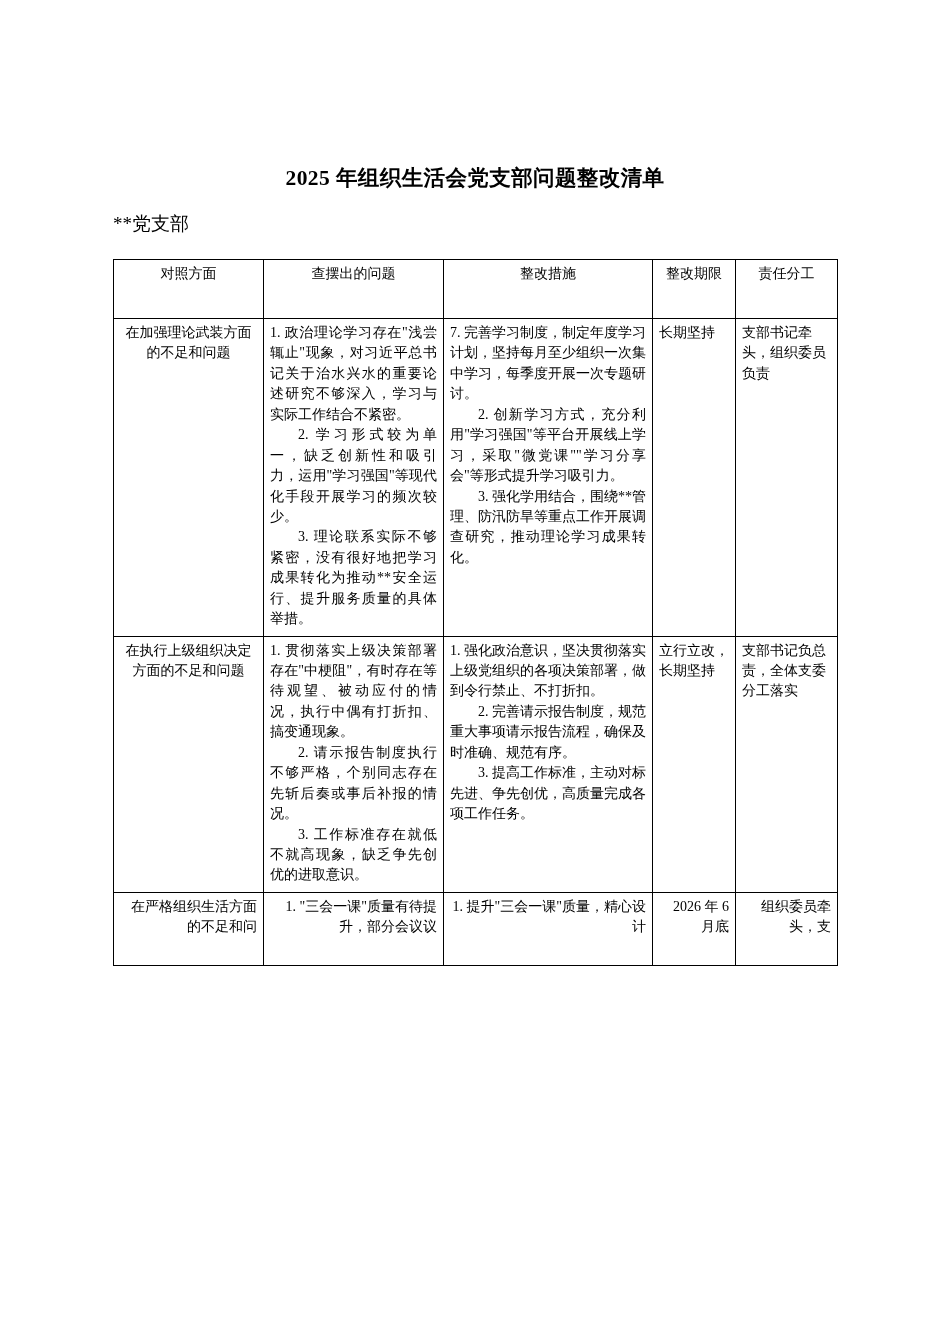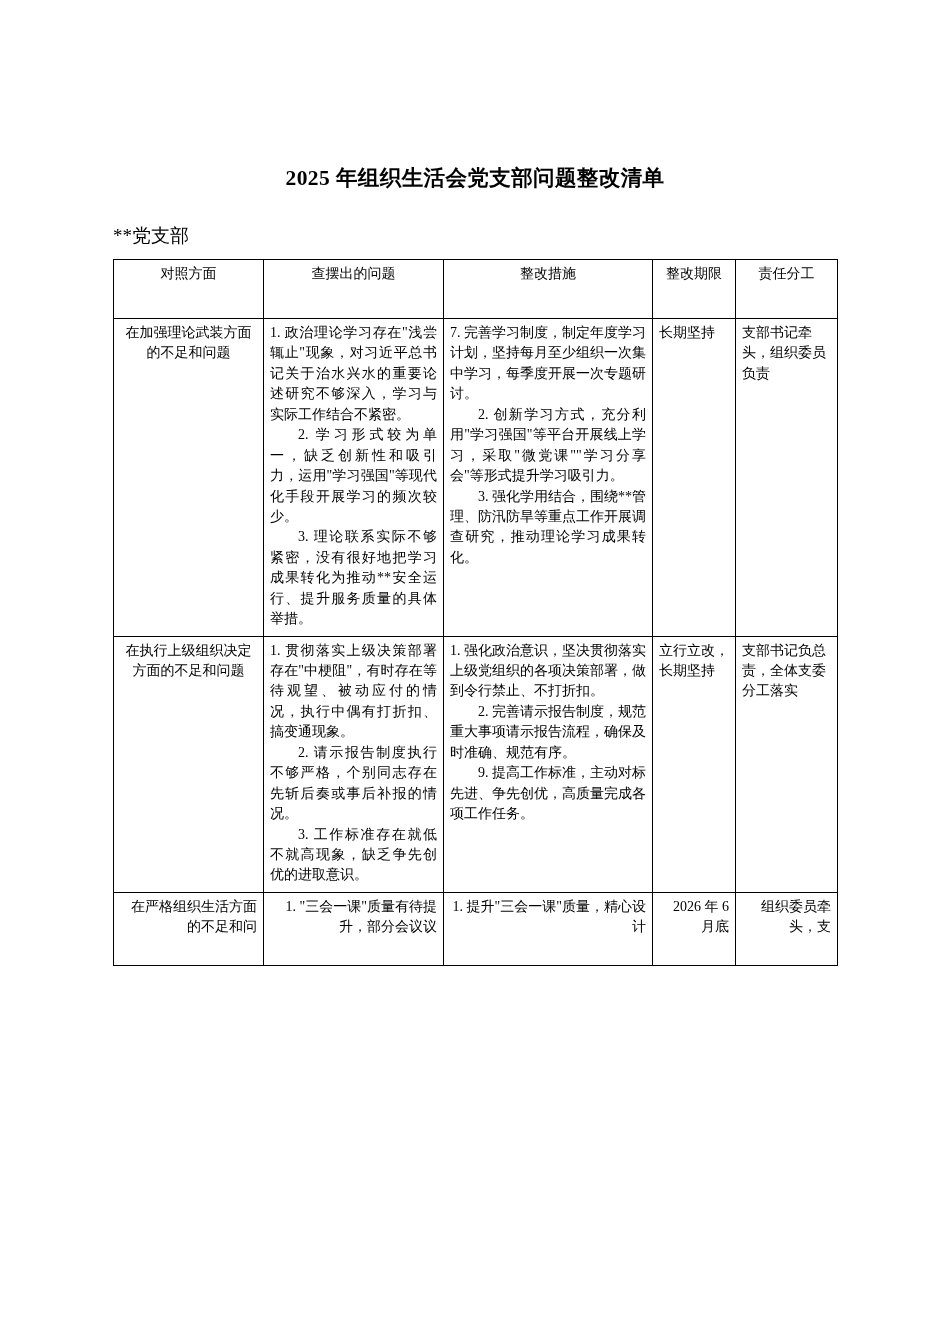--- a/index.html
+++ b/index.html
@@ -36,21 +36,20 @@
     letter-spacing: 0.4px;
     line-height: 1.2;
   }
 
   .meta-row {
     position: absolute;
     left: 113px;
     top: 210px;
     width: 724px;
     height: 30px;
-    margin-top: 12px;
   }
   .meta-left {
     position: absolute;
     left: 0;
     top: 0;
     font-size: 19px;
     line-height: 28px;
     white-space: nowrap;
   }
   .meta-right {
@@ -194,21 +193,21 @@
       <tr>
         <td class="c-aspect">在执行上级组织决定方面的不足和问题</td>
         <td class="c-problem">
           <p class="para">1. 贯彻落实上级决策部署存在"中梗阻"，有时存在等待观望、被动应付的情况，执行中偶有打折扣、搞变通现象。</p>
           <p class="para indent">2. 请示报告制度执行不够严格，个别同志存在先斩后奏或事后补报的情况。</p>
           <p class="para indent">3. 工作标准存在就低不就高现象，缺乏争先创优的进取意识。</p>
         </td>
         <td class="c-measure">
           <p class="para">1. 强化政治意识，坚决贯彻落实上级党组织的各项决策部署，做到令行禁止、不打折扣。</p>
           <p class="para indent">2. 完善请示报告制度，规范重大事项请示报告流程，确保及时准确、规范有序。</p>
-          <p class="para indent">9. 提高工作标准，主动对标先进、争先创优，高质量完成各项工作任务。</p>
+          <p class="para indent">3. 提高工作标准，主动对标先进、争先创优，高质量完成各项工作任务。</p>
         </td>
         <td class="c-deadline">立行立改，长期坚持</td>
         <td class="c-owner">支部书记负总责，全体支委分工落实</td>
       </tr>
 
       <tr class="clipped">
         <td class="c-aspect">
           <span class="clip-box">在严格组织生活方面的不足和问</span>
         </td>
         <td class="c-problem">

